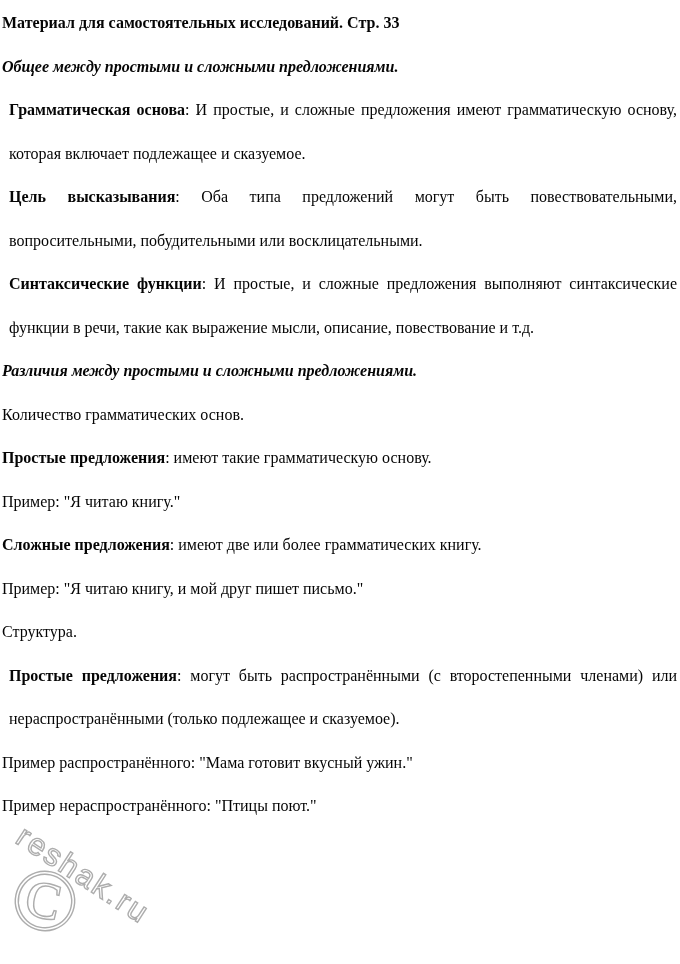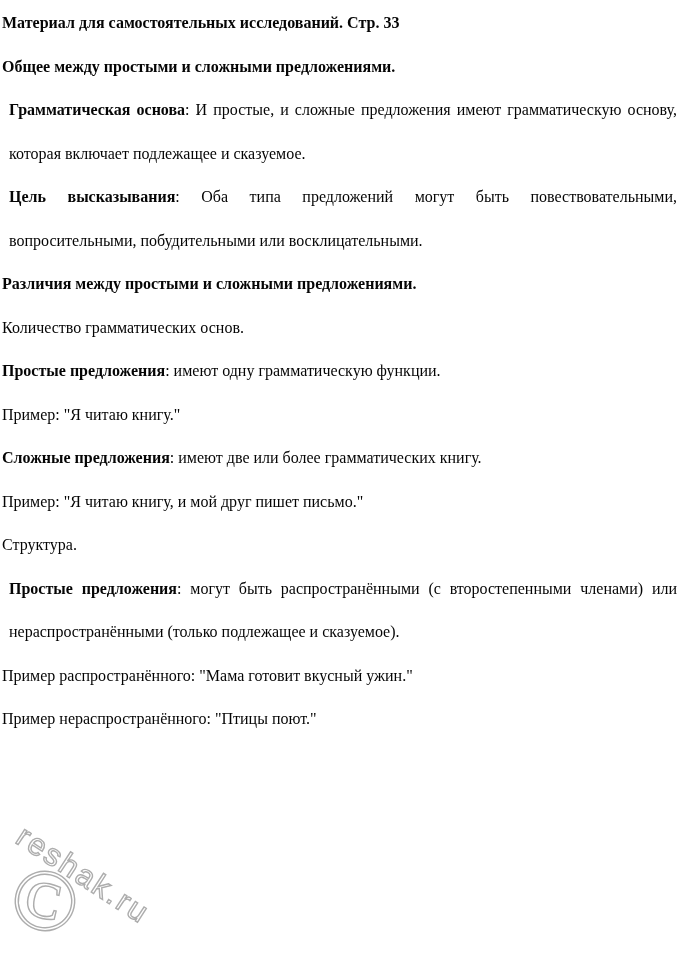--- a/index.html
+++ b/index.html
@@ -17,21 +17,21 @@
     position: relative;
     padding: 1px 3px 0 2px;
     font-size: 16px;
     line-height: 43.5px;
     z-index: 1;
   }
   .para { margin: 0; padding: 0; }
   .jp { text-align: justify; text-align-last: left; margin-left: 7px; }
   .lead { font-weight: bold; font-style: normal; }
   .title .lead { font-weight: bold; }
-  .heading .lead { font-weight: bold; }
+  .heading .lead { font-weight: bold; font-style: italic; }
   .watermark {
     position: absolute;
     left: 0;
     top: 806px;
     z-index: 2;
     pointer-events: none;
   }
   .wm-copyright-glyph {
     font-family: "Liberation Serif", serif;
   }
@@ -45,26 +45,27 @@
 <div class="doc">
 
   <p class="para title"><strong class="lead">Материал для самостоятельных исследований. Стр. 33</strong><span></span></p>
 
   <p class="para heading"><strong class="lead">Общее между простыми и сложными предложениями.</strong><span></span></p>
 
   <p class="para jp"><strong class="lead">Грамматическая основа</strong><span>: И простые, и сложные предложения имеют грамматическую основу, которая включает подлежащее и сказуемое.</span></p>
 
   <p class="para jp"><strong class="lead">Цель высказывания</strong><span>: Оба типа предложений могут быть повествовательными, вопросительными, побудительными или восклицательными.</span></p>
 
+  <p class="para jp"><strong class="lead">Синтаксические функции</strong><span>: И простые, и сложные предложения выполняют синтаксические функции в речи, такие как выражение мысли, описание, повествование и т.д.</span></p>
 
   <p class="para heading"><strong class="lead">Различия между простыми и сложными предложениями.</strong><span></span></p>
 
   <p class="para"><strong class="lead"></strong><span>Количество грамматических основ.</span></p>
 
-  <p class="para"><strong class="lead">Простые предложения</strong><span>: имеют одну грамматическую функции.</span></p>
+  <p class="para"><strong class="lead">Простые предложения</strong><span>: имеют такие грамматическую основу.</span></p>
 
   <p class="para"><strong class="lead"></strong><span>Пример: "Я читаю книгу."</span></p>
 
   <p class="para"><strong class="lead">Сложные предложения</strong><span>: имеют две или более грамматических книгу.</span></p>
 
   <p class="para"><strong class="lead"></strong><span>Пример: "Я читаю книгу, и мой друг пишет письмо."</span></p>
 
   <p class="para"><strong class="lead"></strong><span>Структура.</span></p>
 
   <p class="para jp"><strong class="lead">Простые предложения</strong><span>: могут быть распространёнными (с второстепенными членами) или нераспространёнными (только подлежащее и сказуемое).</span></p>

